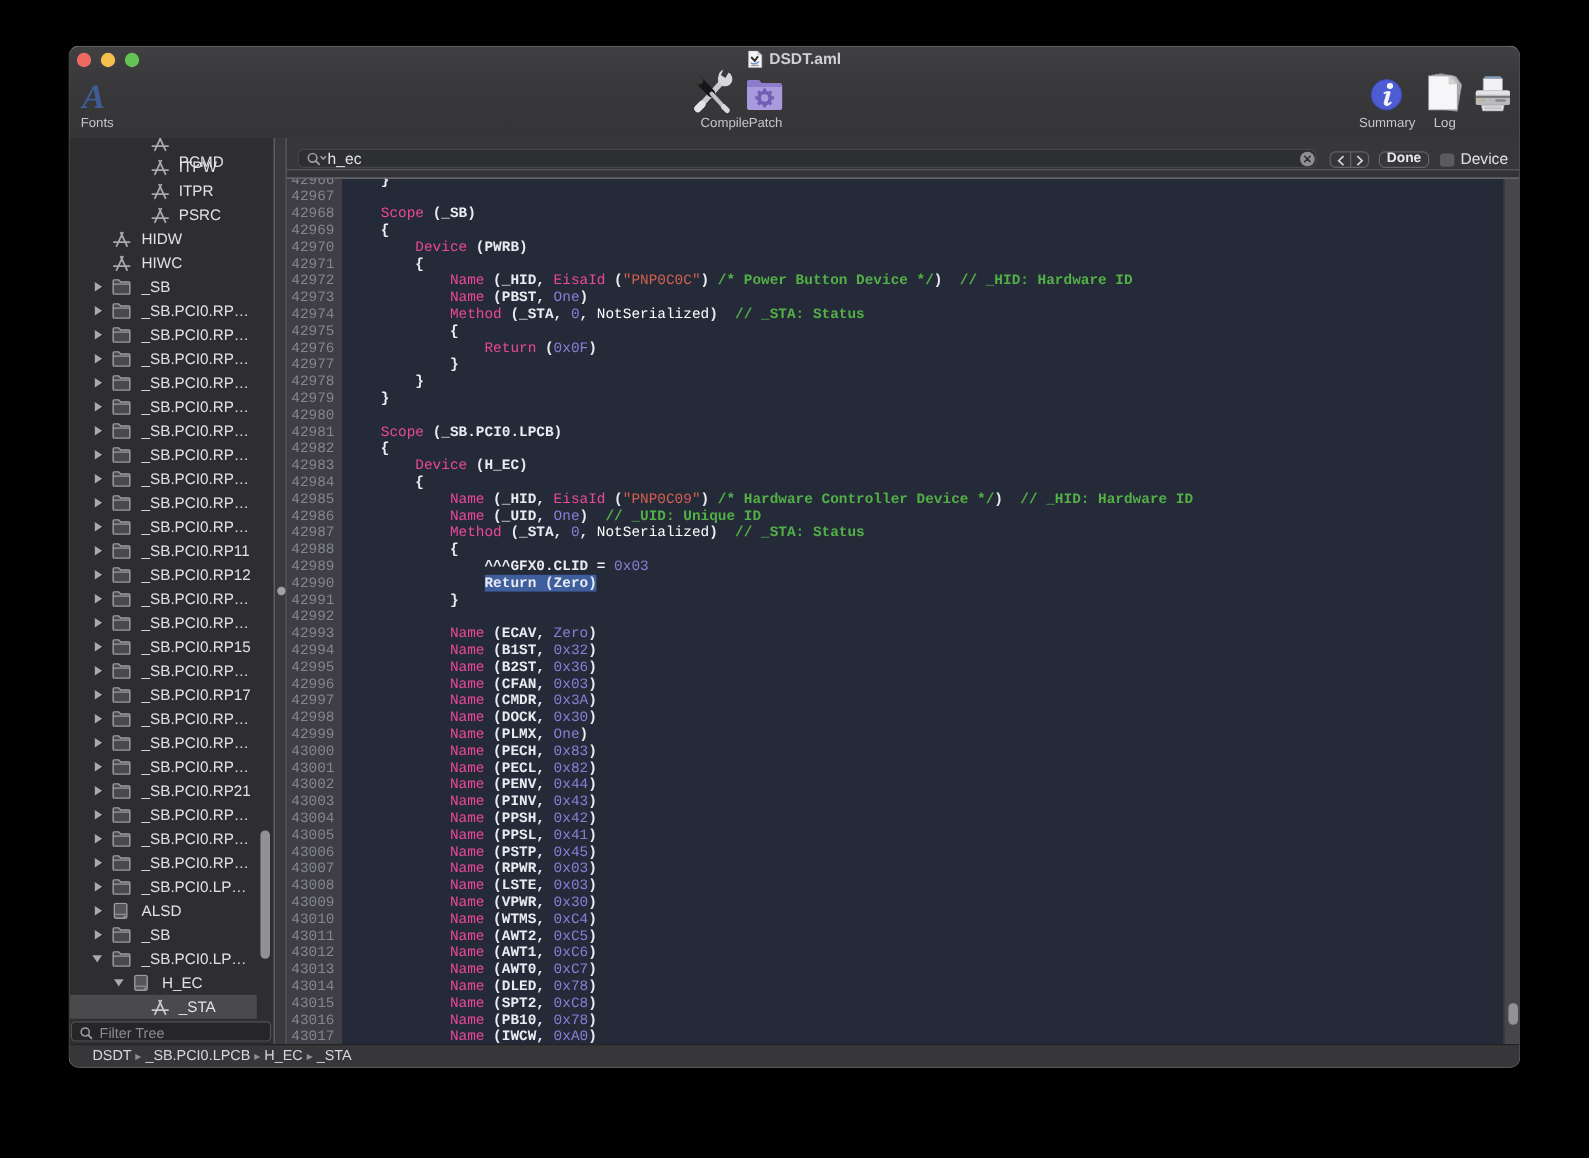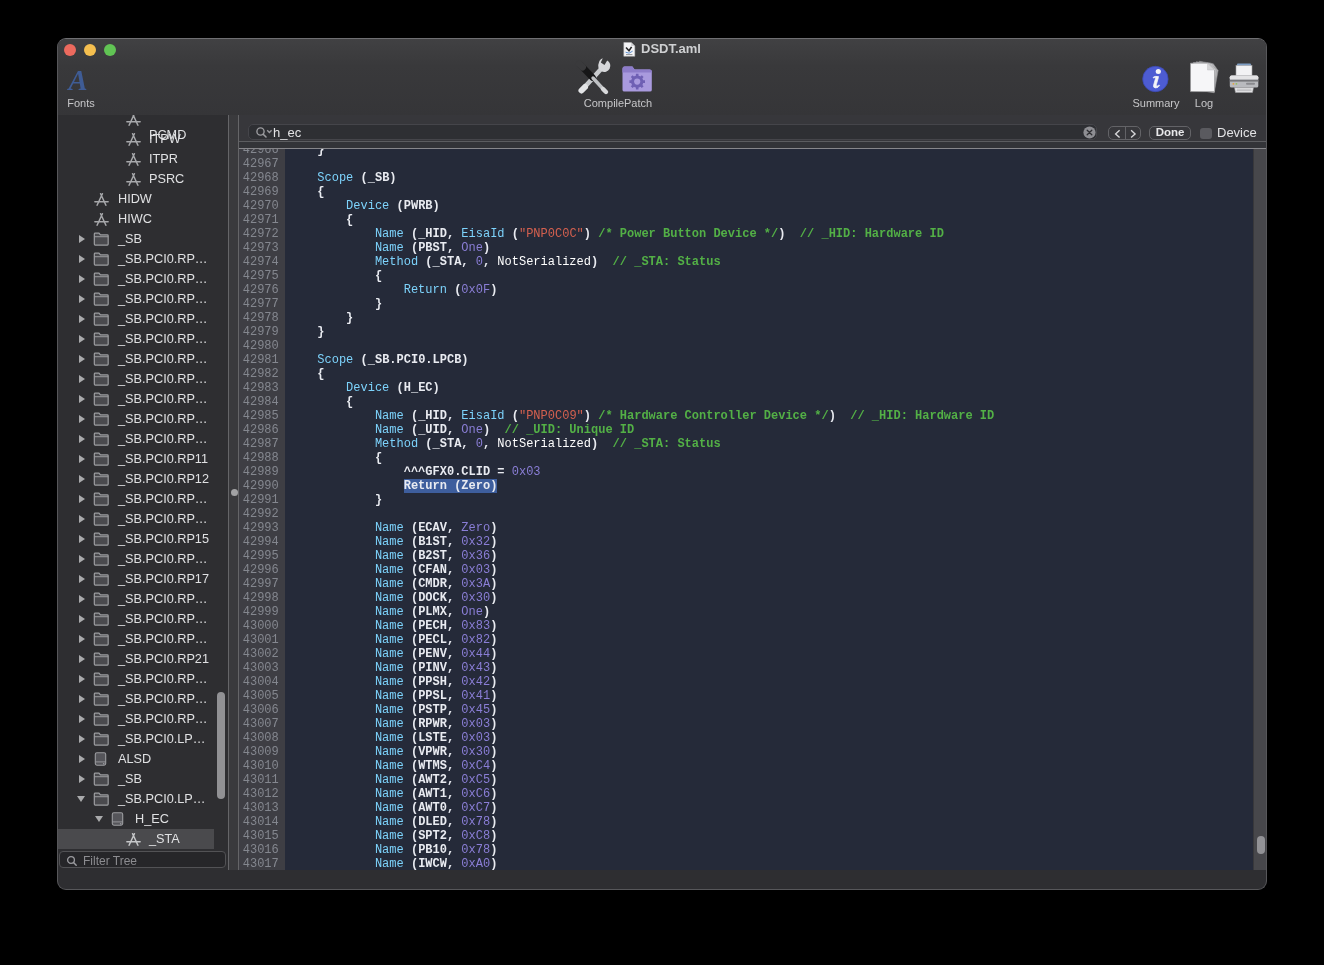--- a/index.html
+++ b/index.html
@@ -61,21 +61,21 @@
   border-radius:3px; background:#5a5a5f; }
 #replace { position:absolute; left:978px; top:9.5px; font-size:13px; color:#e2e2e4; }
 
 #editor { position:absolute; left:181px; top:110px; width:1027px; height:721px;
   background:#252a39; overflow:hidden; }
 #gutterbg { position:absolute; left:0; top:0; width:45.5px; height:721px; background:#3e3e44; }
 pre { font-family:"Liberation Mono", monospace; font-size:12px; line-height:14px; }
 #gutter { position:absolute; left:0; top:-6px; width:43.5px; text-align:center;
   color:#84878f; }
 #code { position:absolute; left:49.5px; top:-6px; color:#e9ebf1; font-weight:700; }
-#code .k { color:#7dd3fc; font-weight:400; }
+#code .k { color:#ec4899; font-weight:400; }
 #code .s { color:#d4604f; font-weight:400; }
 #code .c { color:#53b046; font-weight:700; }
 #code .p { color:#8a7ed6; font-weight:400; }
 #code .m { color:#ffffff; font-weight:400; }
 #code .hl { background:#3e5e9d; }
 #track { position:absolute; left:1014px; top:0; width:13px; height:721px;
   background:#47474b; border-left:1px solid #38383b; }
 #vthumb { position:absolute; left:3px; top:687px; width:8px; height:18px;
   border-radius:4px; background:#929296; }
 
@@ -589,13 +589,16 @@
             <span class="k">Name</span> (AWT1, <span class="p">0xC6</span>)
             <span class="k">Name</span> (AWT0, <span class="p">0xC7</span>)
             <span class="k">Name</span> (DLED, <span class="p">0x78</span>)
             <span class="k">Name</span> (SPT2, <span class="p">0xC8</span>)
             <span class="k">Name</span> (PB10, <span class="p">0x78</span>)
             <span class="k">Name</span> (IWCW, <span class="p">0xA0</span>)</pre>
     <div id="track">
         <div id="vthumb"></div>
       </div>
   </div>
+  <div id="status">
+      <div class="bc" style="left:19px;">DSDT <span class="sep">▸</span> _SB.PCI0.LPCB <span class="sep">▸</span> H_EC <span class="sep">▸</span> _STA</div>
+    </div>
 </div>
 
 </body></html>

